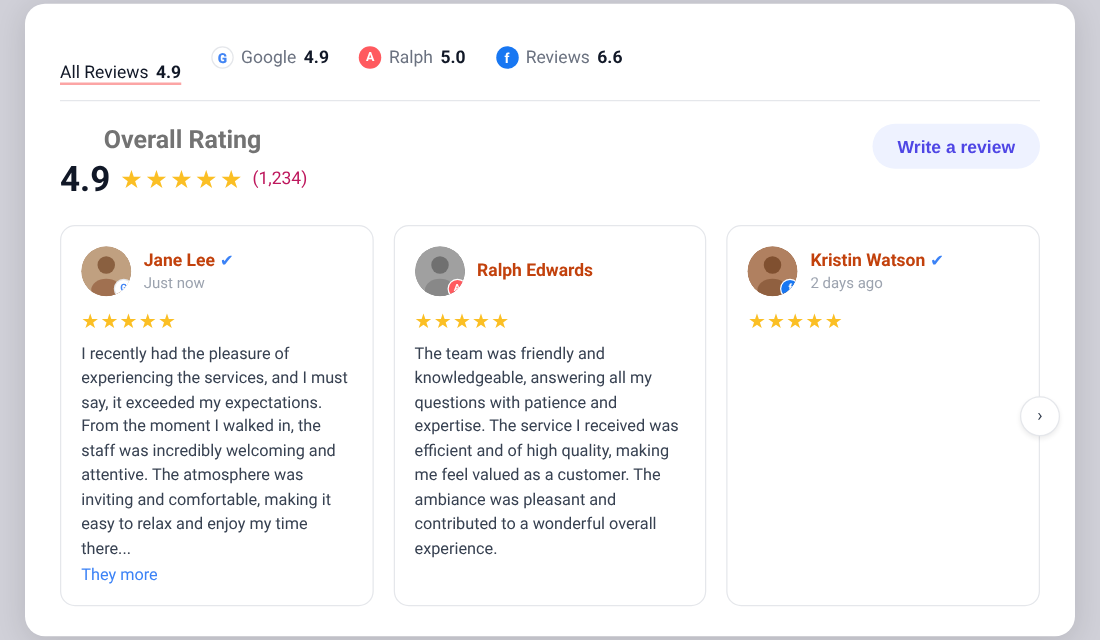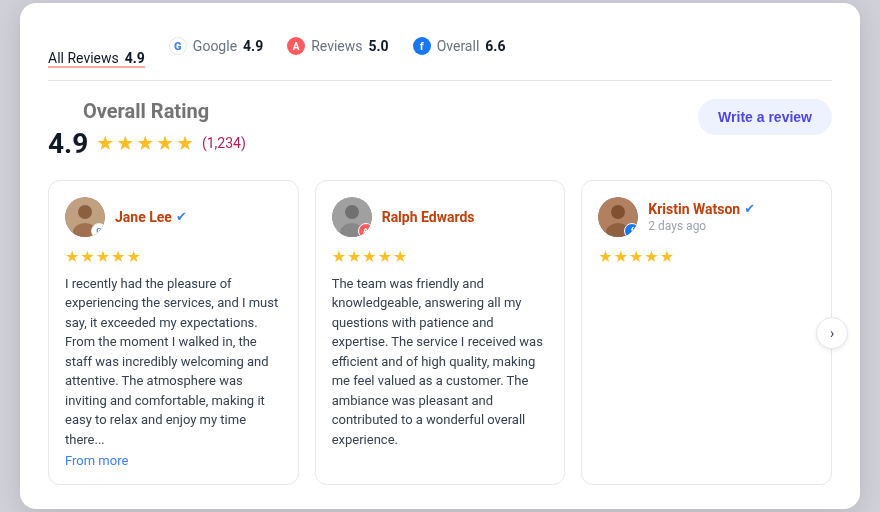--- a/index.html
+++ b/index.html
@@ -252,26 +252,26 @@
       <span>All Reviews</span>
       <span class="tab-rating">4.9</span>
     </div>
     <div class="tab">
       <span class="tab-icon google-icon">G</span>
       <span>Google</span>
       <span class="tab-rating">4.9</span>
     </div>
     <div class="tab">
       <span class="tab-icon airbnb-icon">A</span>
-      <span>Reviews</span>
+      <span>Ralph</span>
       <span class="tab-rating">5.0</span>
     </div>
     <div class="tab">
       <span class="tab-icon facebook-icon">f</span>
-      <span>Overall</span>
+      <span>Reviews</span>
       <span class="tab-rating">6.6</span>
     </div>
   </div>
 
   <div class="overall-section">
     <div class="overall-left">
       <h2>Overall Rating</h2>
       <div class="overall-score-row">
         <span class="overall-score">4.9</span>
         <div class="stars-row">
@@ -299,31 +299,32 @@
               <ellipse cx="20" cy="35" rx="12" ry="9" fill="#a07050"></ellipse>
             </svg>
           </div>
           <div class="platform-badge badge-google">G</div>
         </div>
         <div class="reviewer-info">
           <div class="reviewer-name-row">
             <span class="reviewer-name">Jane Lee</span>
             <span class="verified-icon">✔</span>
           </div>
+          <div class="review-time">Just now</div>
         </div>
       </div>
       <div class="review-stars">
         <span class="review-star">★</span>
         <span class="review-star">★</span>
         <span class="review-star">★</span>
         <span class="review-star">★</span>
         <span class="review-star">★</span>
       </div>
       <p class="review-text">I recently had the pleasure of experiencing the services, and I must say, it exceeded my expectations. From the moment I walked in, the staff was incredibly welcoming and attentive. The atmosphere was inviting and comfortable, making it easy to relax and enjoy my time there...</p>
-      <a class="read-more">From more</a>
+      <a class="read-more">They more</a>
     </div>
 
     <div class="review-card">
       <div class="reviewer-header">
         <div class="avatar">
           <div class="avatar-img avatar-ralph">
             <svg width="40" height="40" viewBox="0 0 40 40">
               <circle cx="20" cy="20" r="20" fill="#a0a0a0"></circle>
               <circle cx="20" cy="15" r="7" fill="#707070"></circle>
               <ellipse cx="20" cy="35" rx="12" ry="9" fill="#888888"></ellipse>

